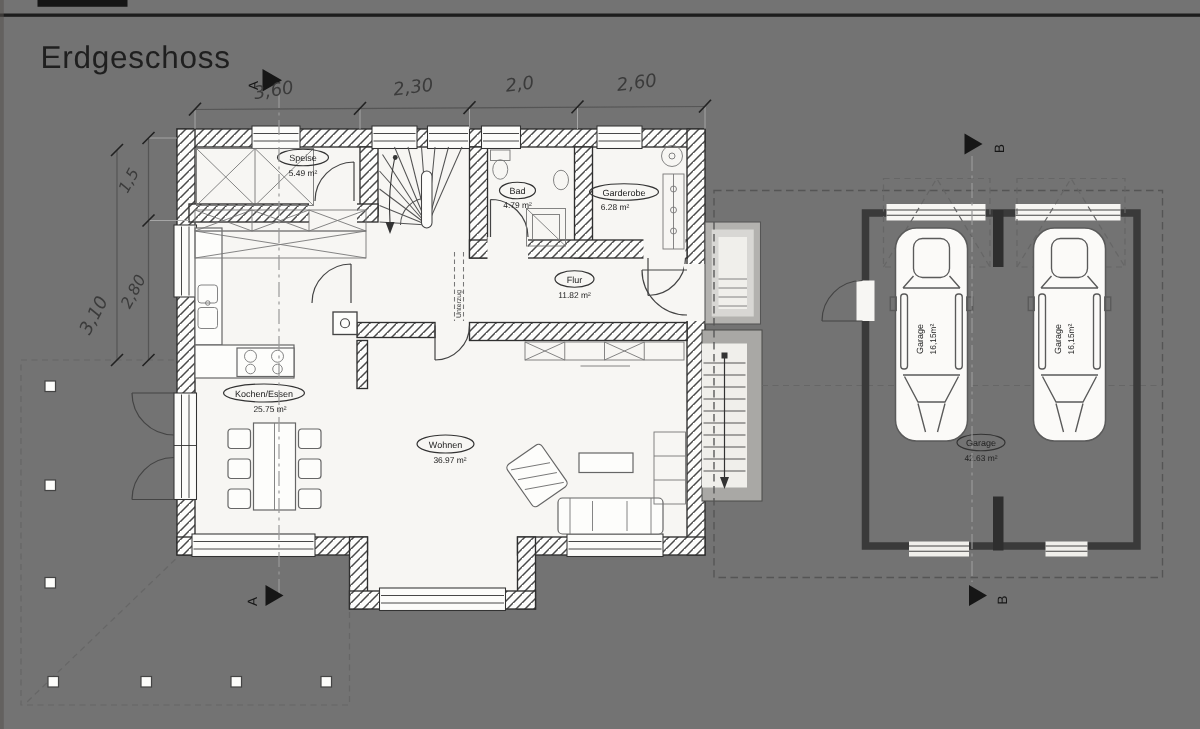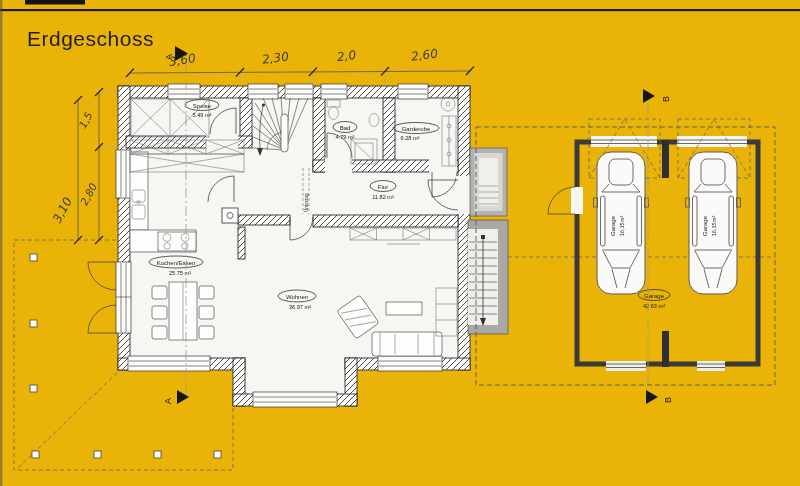--- a/index.html
+++ b/index.html
@@ -1,16 +1,16 @@
 <!DOCTYPE html>
 <html><head>
 <meta charset="utf-8">
 <style>
   html,body{margin:0;padding:0;background:#888;}
-  .canvas{position:relative;width:800px;height:486px;background:#eab308;overflow:hidden;
+  .canvas{position:relative;width:800px;height:486px;background:#737373;overflow:hidden;
           font-family:"Liberation Sans",sans-serif;}
   .title{position:absolute;left:27px;top:27px;font-size:21px;color:#1f1f1f;letter-spacing:.5px;}
   svg{position:absolute;left:0;top:0;}
   text{font-family:"Liberation Sans",sans-serif;fill:#222;}
   .roomname{font-size:6px;}
   .area{font-size:5.6px;}
   .dim{font-size:12px;font-style:italic;fill:#3b3b3b;font-family:"DejaVu Sans",sans-serif;}
   .dimsmall{font-size:10.5px;font-style:italic;fill:#3b3b3b;font-family:"DejaVu Sans",sans-serif;}
   .seced{font-size:9px;fill:#161616;}
   .tiny{font-size:4.6px;fill:#333;}

